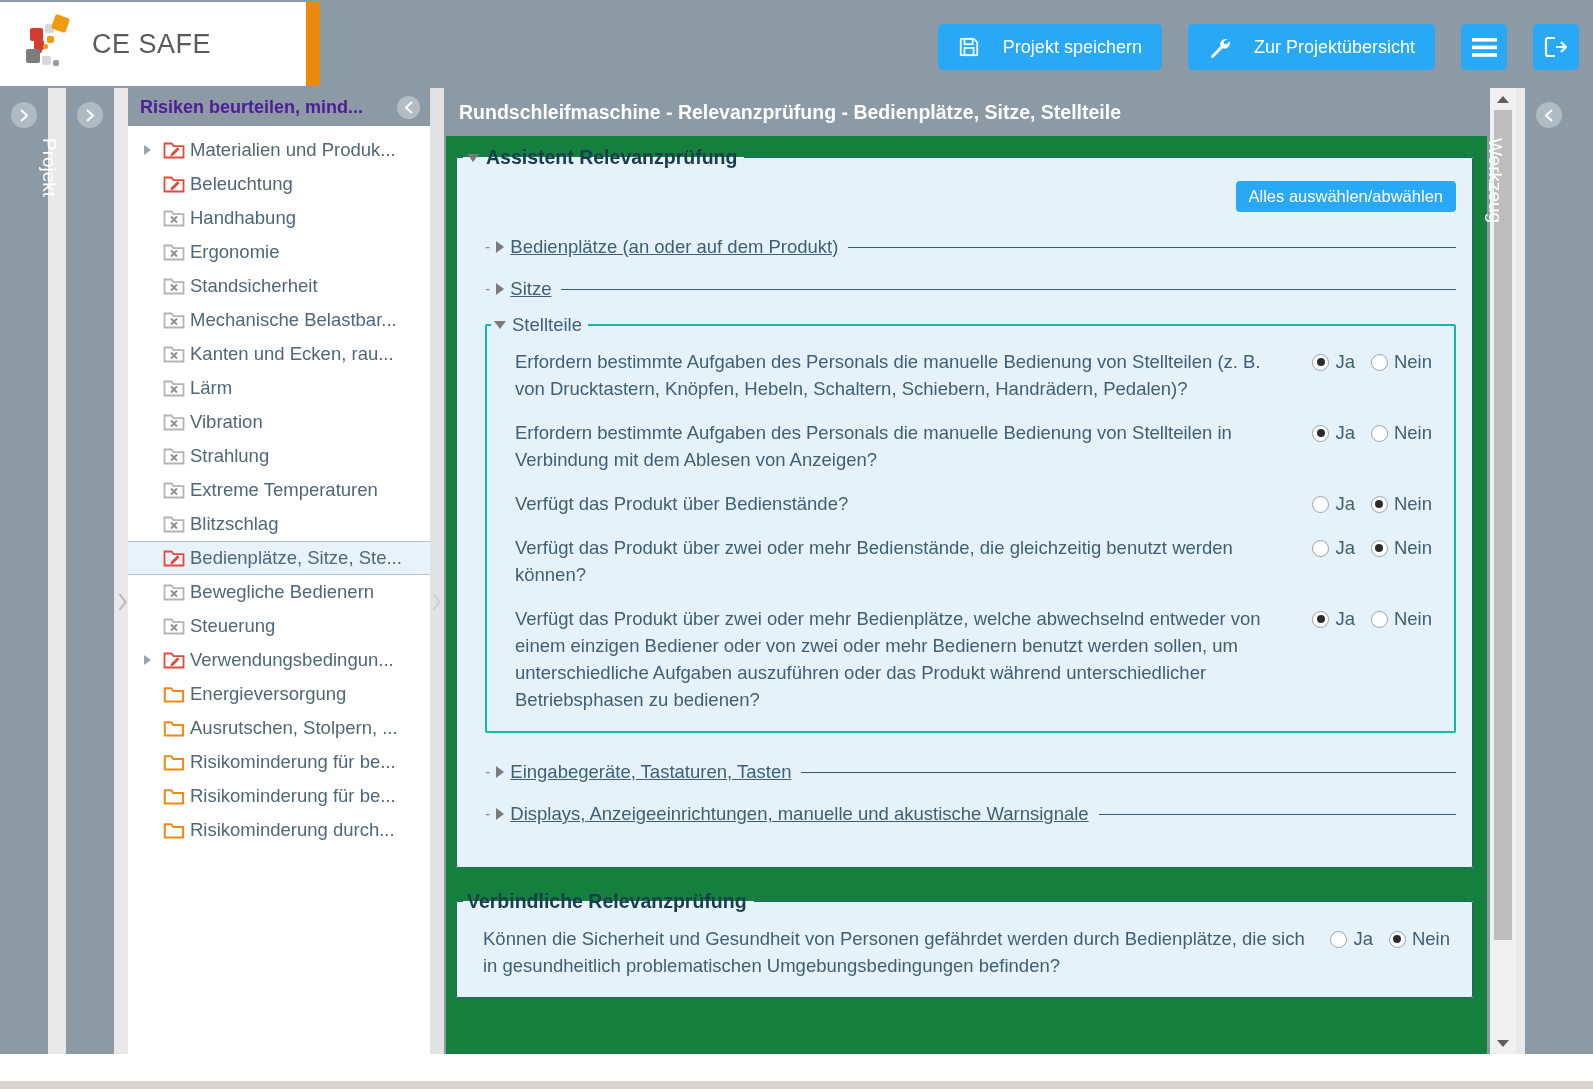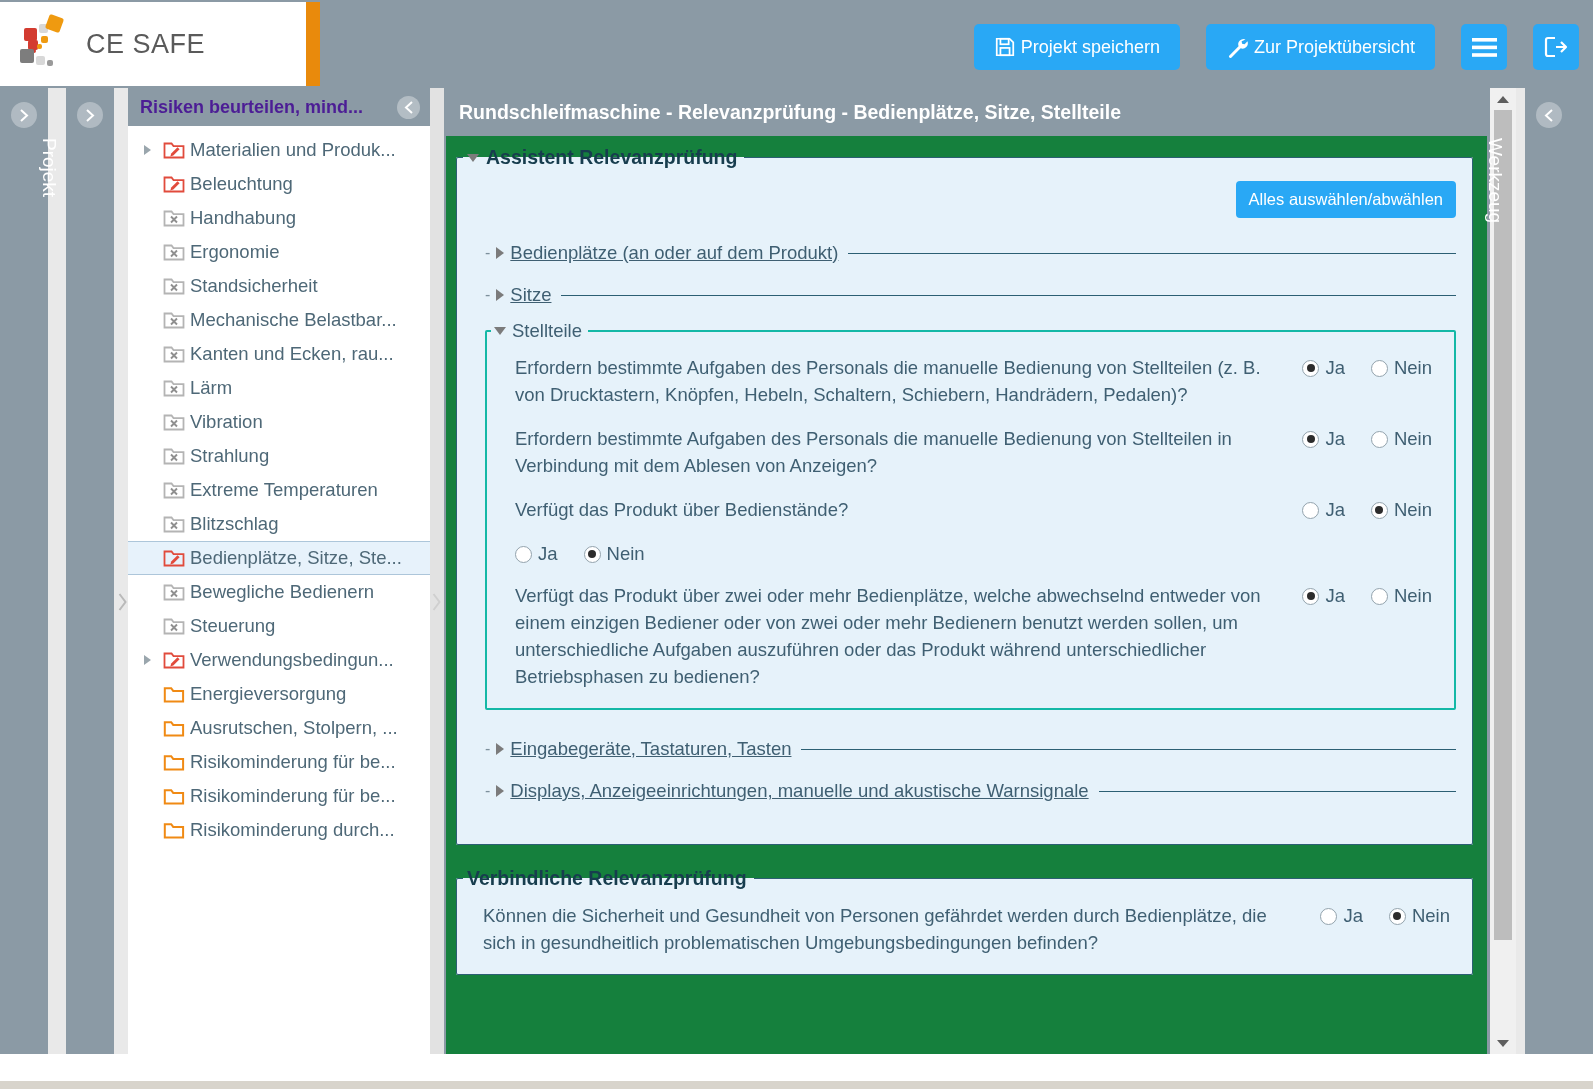--- a/index.html
+++ b/index.html
@@ -11,38 +11,38 @@
   }
   #app { position: relative; width: 1593px; height: 1089px; background: #8b9aa5; }
 
   
   .topbar {
     position: absolute; left: 0; top: 0; width: 1593px; height: 88px;
     background: #8b9aa5;
   }
   .logo-box {
     position: absolute; left: 0; top: 2px; width: 306px; height: 84px;
-    background: #ffffff; display: flex; align-items: center; padding-left: 20px;
+    background: #ffffff; display: flex; align-items: center; padding-left: 26px;
   }
   .logo-mark { width: 56px; height: 56px; position: relative; }
   .logo-mark i { position: absolute; display: block; border-radius: 2px; }
   .logo-text {
     margin-left: 10px; font-size: 27px; color: #5a5a5a;
     letter-spacing: 0.5px; font-family: "Liberation Sans", sans-serif;
   }
   .orange-bar {
     position: absolute; left: 306px; top: 2px; width: 14px; height: 84px;
     background: #e98a0c;
   }
   .hdr-btns {
     position: absolute; right: 14px; top: 24px; display: flex; gap: 26px; align-items: center;
   }
   .btn-primary {
     background: #29a8f5; color: #fff; border: none; border-radius: 5px;
-    height: 46px; padding: 0 20px; display: flex; align-items: center; gap: 5px;
+    height: 46px; padding: 0 20px; display: flex; align-items: center; gap: 23px;
     font-size: 18px; font-family: "Liberation Sans", sans-serif; cursor: pointer;
     white-space: nowrap;
   }
   .btn-icon-only {
     background: #29a8f5; border: none; border-radius: 5px;
     width: 46px; height: 46px; display: flex; align-items: center; justify-content: center;
     cursor: pointer;
   }
   .ico { display: inline-block; line-height: 0; }
   .ico svg { display: block; }
@@ -116,21 +116,21 @@
   fieldset.fs > legend {
     padding: 0 7px 0 4px; font-size: 19.5px; font-weight: bold; color: #173d4e;
     display: flex; align-items: center; gap: 7px; margin-left: 6px;
   }
   .tri-down { width: 0; height: 0; border-top: 8px solid #7b7b7b; border-left: 6px solid transparent; border-right: 6px solid transparent; cursor: pointer; }
   .tri-right { width: 0; height: 0; border-left: 8px solid #7b7b7b; border-top: 6px solid transparent; border-bottom: 6px solid transparent; cursor: pointer; }
 
   .assistent-inner { padding: 12px 16px 20px 16px; }
   .btn-selectall {
     background: #29a8f5; color: #fff; border: none; border-radius: 4px;
-    height: 37px; padding: 0 13px; font-size: 16.5px; cursor: pointer;
+    height: 31px; padding: 0 13px; font-size: 16.5px; cursor: pointer;
     font-family: "Liberation Sans", sans-serif;
   }
   .row-right { display: flex; justify-content: flex-end; margin-bottom: 14px; }
 
   
   .subgroup-collapsed {
     display: flex; align-items: center; gap: 6px; margin: 0 0 0 12px;
     height: 42px; cursor: pointer;
   }
   .sg-dash { color: #7d909c; font-size: 16px; line-height: 1; }
@@ -142,21 +142,21 @@
     margin: 4px 0 0 12px; padding: 0;
   }
   fieldset.sub > legend {
     padding: 0 6px 0 3px; font-size: 18.5px; color: #3f5f72;
     display: flex; align-items: center; gap: 6px; margin-left: 4px;
   }
   .qlist { padding: 12px 22px 18px 28px; }
   .qrow { display: flex; align-items: flex-start; margin-bottom: 17px; }
   .qrow:last-child { margin-bottom: 0; }
   .qtext { flex: 1; font-size: 18.5px; color: #3f5f72; line-height: 27px; padding-right: 24px; }
-  .answers { flex: none; display: flex; gap: 26px; padding-top: 3px; }
+  .answers { flex: none; display: flex; gap: 16px; padding-top: 3px; }
   .ans { display: flex; align-items: center; gap: 6px; font-size: 18.5px; color: #3f5f72; cursor: pointer; }
   .radio {
     width: 17px; height: 17px; border-radius: 50%;
     border: 1px solid #93a3ad; background: #fff; flex: none;
     display: flex; align-items: center; justify-content: center;
   }
   .radio.on::after { content: ""; width: 8px; height: 8px; border-radius: 50%; background: #2c2c2c; display: block; }
 
   .verb-inner { padding: 12px 22px 18px 26px; }
 
@@ -626,20 +626,21 @@
                       <span class="radio"></span>
                       <span>Ja</span>
                     </label>
                     <label class="ans">
                       <span class="radio on"></span>
                       <span>Nein</span>
                     </label>
                   </div>
                 </div>
                 <div class="qrow">
+                  <div class="qtext">Verfügt das Produkt über zwei oder mehr Bedienstände, die gleichzeitig benutzt werden können?</div>
                   <div class="answers">
                     <label class="ans">
                       <span class="radio"></span>
                       <span>Ja</span>
                     </label>
                     <label class="ans">
                       <span class="radio on"></span>
                       <span>Nein</span>
                     </label>
                   </div>

